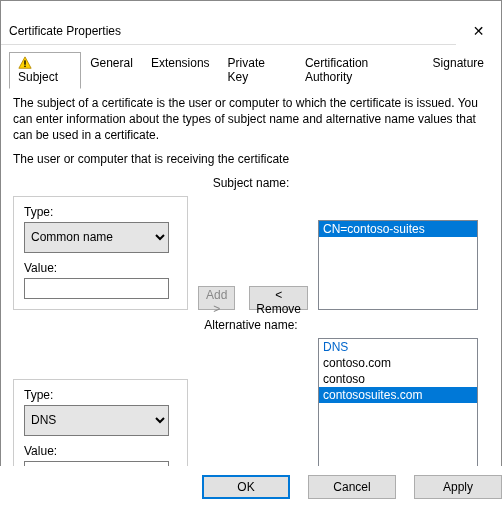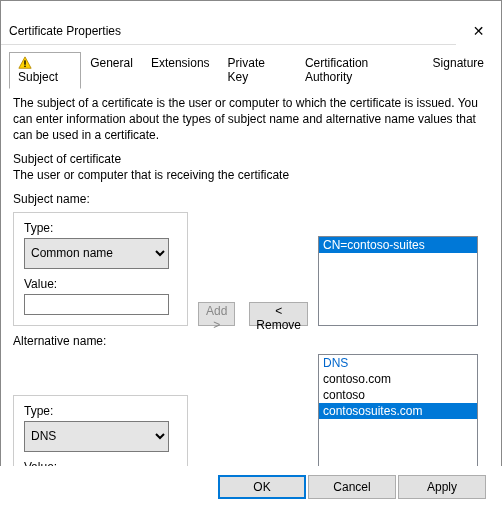--- a/index.html
+++ b/index.html
@@ -52,21 +52,21 @@
     width:14px; height:14px;
     vertical-align:-3px;
     margin-right:2px;
   }
   .content {
     padding: 6px 12px 0 12px;
   }
   .desc { line-height:1.35; margin-bottom:8px; }
   .sec-title { margin-bottom:2px; }
   .sec-sub { margin-bottom:10px; }
-  .label { margin-bottom:6px; }
+  .label { margin-bottom:6px;text-align:center; }
   .row {
     display:flex;
     gap:10px;
     align-items:flex-end;
   }
   .panel {
     border:1px solid #ccc;
     padding:8px 10px 10px 10px;
     width:175px;
   }
@@ -153,22 +153,22 @@
     position:absolute; left:0; top:1px; height:13px; width:75px;
     background:#cdcdcd;
   }
   .footer {
     position:absolute;
     bottom:0; left:0; right:0;
     height:42px;
     display:flex;
     align-items:center;
     justify-content:flex-end;
-    gap:2px;
-    padding-right:16px;
+    gap:18px;
+    padding-right:0;
     background:#fff;
   }
   .section2 { margin-top:8px; }
 </style>
 </head>
 <body>
 
 <div class="titlebar">
   <span class="titlebar-title">Certificate Properties</span>
   <div class="close-btn">
@@ -188,21 +188,20 @@
   </div>
   <div class="tab"><span>General</span></div>
   <div class="tab"><span>Extensions</span></div>
   <div class="tab"><span>Private Key</span></div>
   <div class="tab"><span>Certification Authority</span></div>
   <div class="tab"><span>Signature</span></div>
 </div>
 
 <div class="content">
   <div class="desc">The subject of a certificate is the user or computer to which the certificate is issued. You can enter information about the types of subject name and alternative name values that can be used in a certificate.</div>
-  <div class="sec-title">Subject of certificate</div>
   <div class="sec-sub">The user or computer that is receiving the certificate</div>
 
   <div class="label">Subject name:</div>
   <div class="row">
     <div class="panel">
       <div class="fld-label">Type:</div>
       <select class="fld">
         <option>Common name</option>
       </select>
       <div class="fld-label" style="margin-top:8px">Value:</div>

